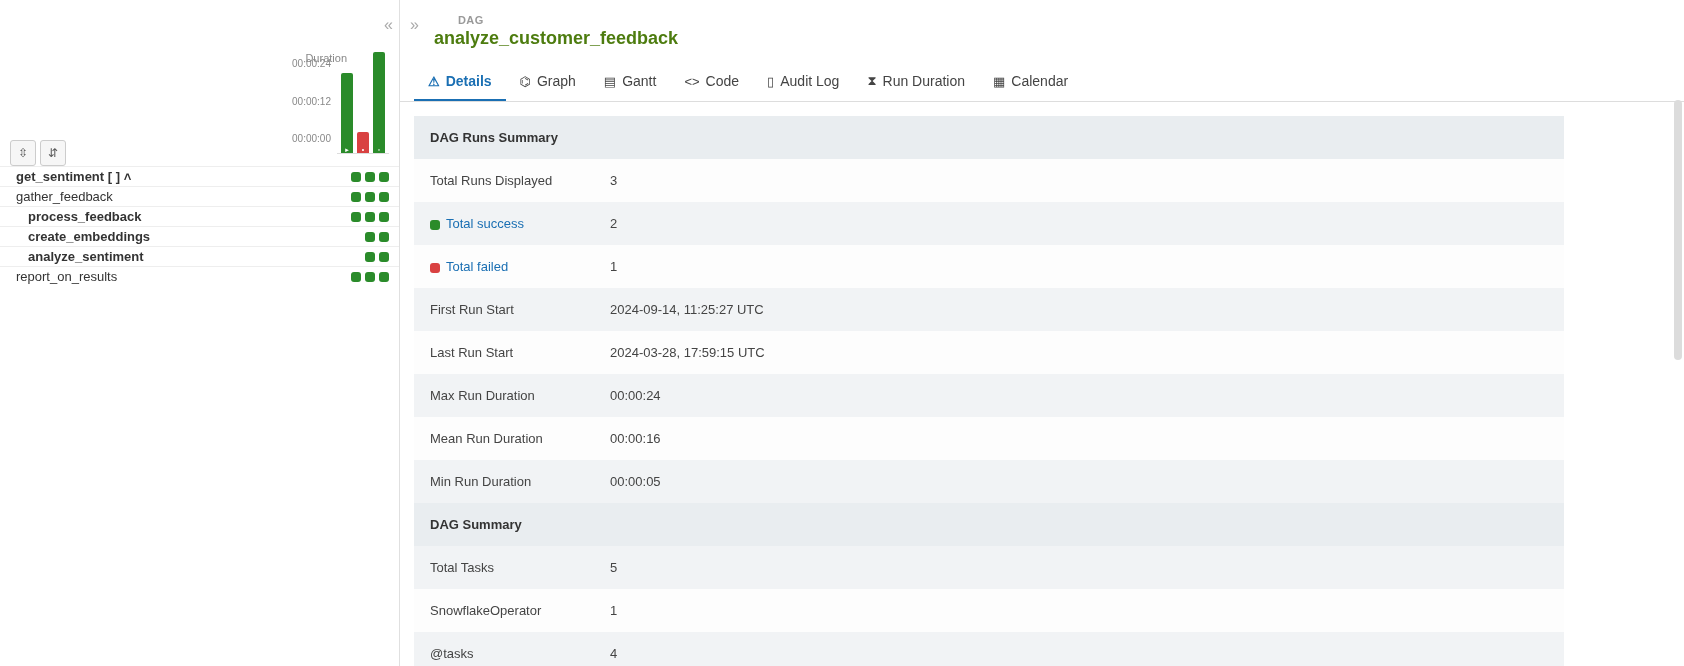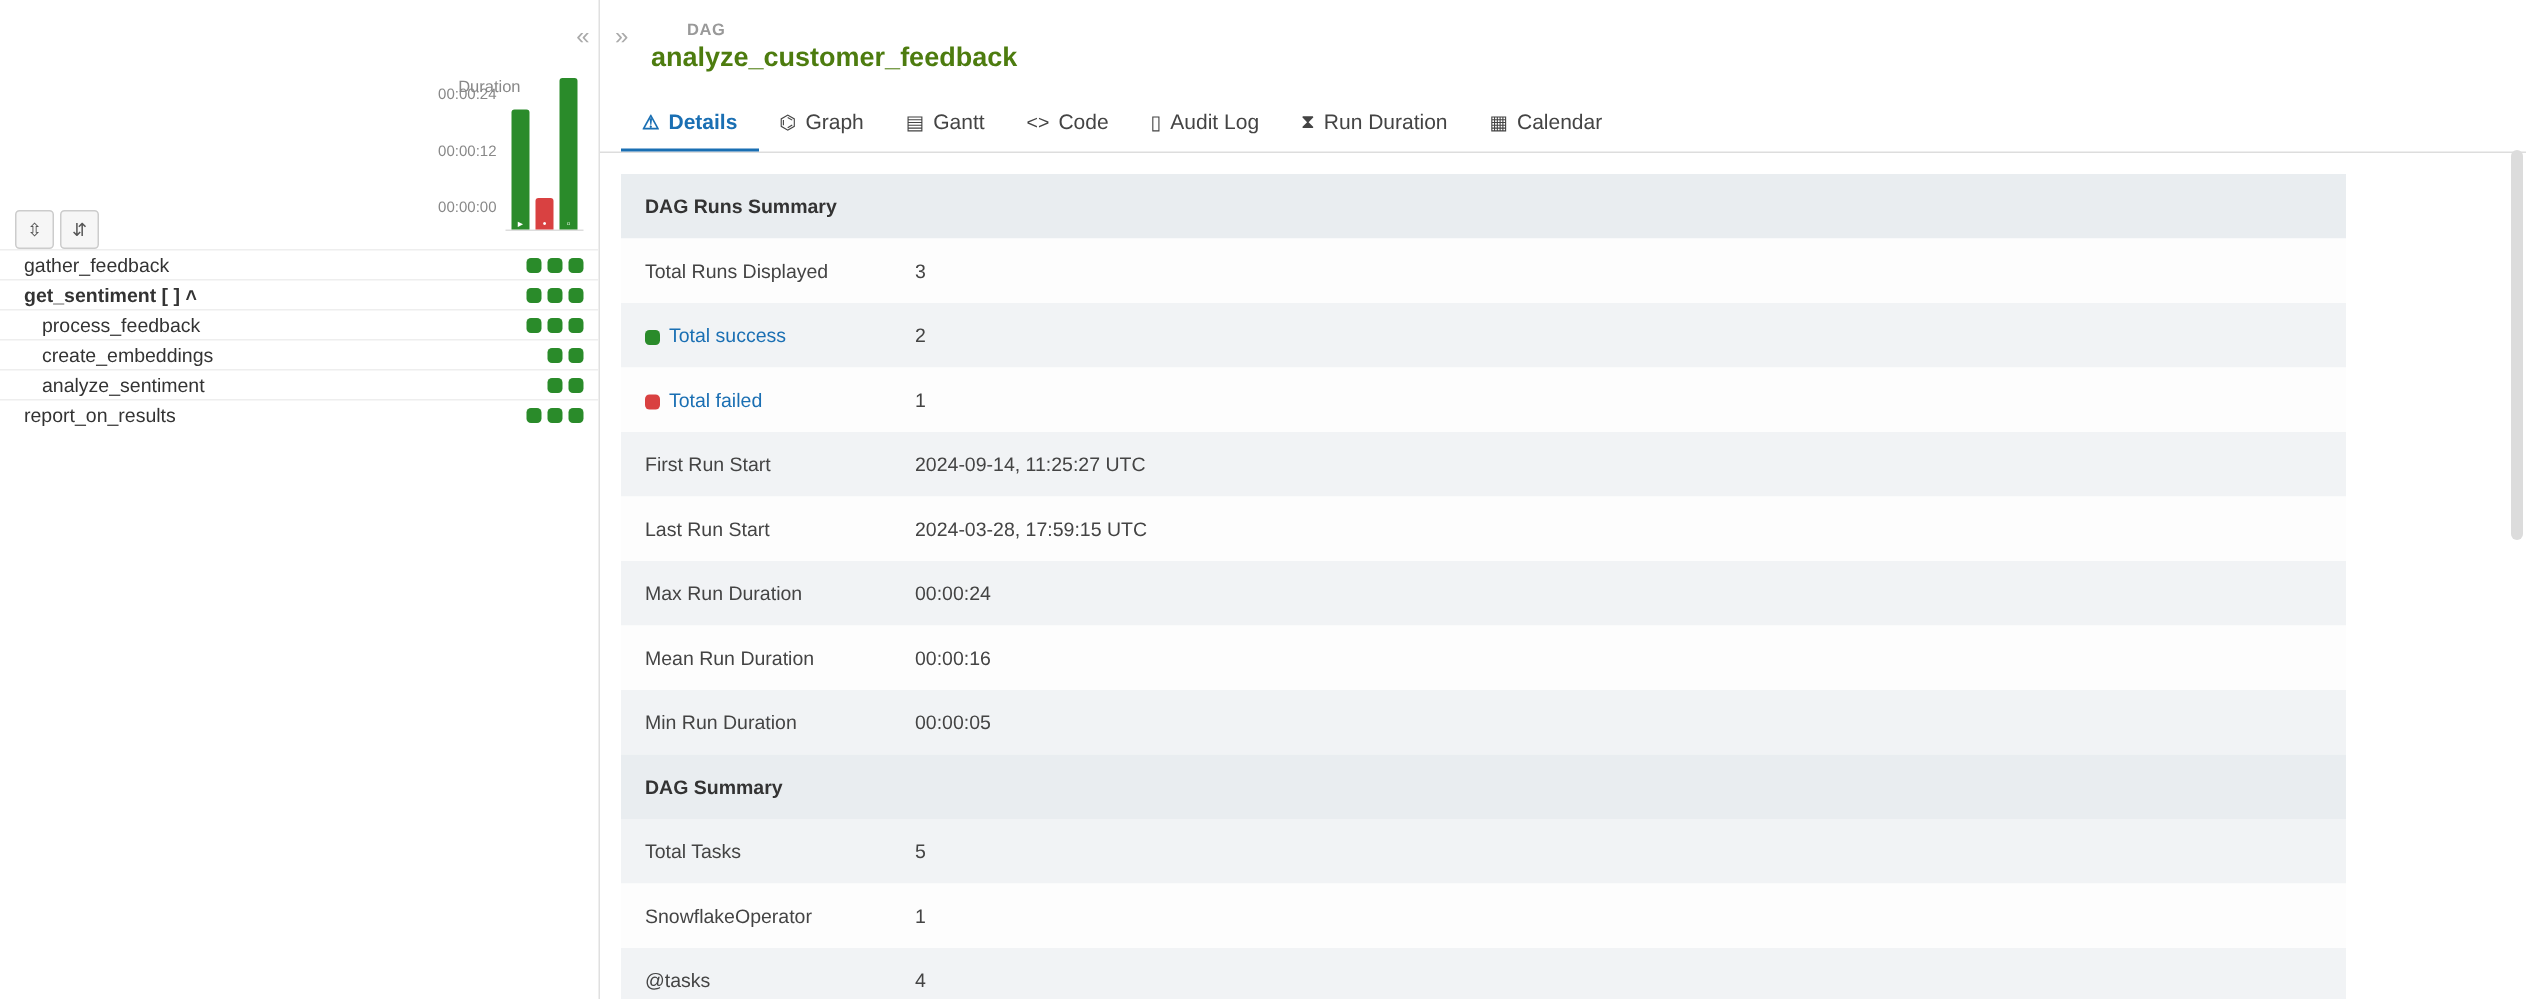--- a/index.html
+++ b/index.html
@@ -11,21 +11,21 @@
 .duration-label { position: absolute; right: 52px; top: 44px; font-size: 11px; color: #888; }
 .yaxis { display: flex; flex-direction: column; justify-content: space-between; align-items: flex-end; height: 96px; font-size: 10px; color: #888; margin-right: 6px; padding-top: 10px; }
 .bars { display: flex; align-items: flex-end; gap: 4px; height: 106px; border-bottom: 1px solid #ddd; padding: 0 4px; }
 .bar { width: 12px; position: relative; border-radius: 2px 2px 0 0; }
 .bar-inner { position: absolute; bottom: 0; width: 100%; border-radius: 2px 2px 0 0; }
 .bar-glyph { position: absolute; bottom: -1px; left: 0; width: 100%; text-align: center; font-size: 7px; color: #fff; line-height: 8px; }
 .sidebar-tools { position: absolute; left: 10px; top: 140px; display: flex; gap: 4px; }
 .tool-btn { width: 26px; height: 26px; border: 1px solid #ccc; border-radius: 3px; background: #f6f6f6; display: flex; align-items: center; justify-content: center; font-size: 12px; color: #555; cursor: pointer; }
 .task-list { margin-top: 6px; }
 .task-row { display: flex; align-items: center; justify-content: space-between; padding: 2px 10px 2px 16px; font-size: 13px; border-top: 1px solid #eee; }
-.task-row.child { padding-left: 28px; }
+.task-row.child { padding-left: 28px; font-weight: bold; }
 .task-label { color: #333; cursor: pointer; }
 .task-label.bold { font-weight: 600; }
 .dots { display: flex; gap: 4px; }
 .dot { width: 10px; height: 10px; border-radius: 3px; background: #2a8b2a; }
 .dot.empty { background: transparent; }
 .main { flex: 1; padding: 0 0 0 0; overflow-y: auto; position: relative; }
 .expand-right { position: absolute; top: 16px; left: 10px; color: #aaa; font-size: 16px; cursor: pointer; }
 .header { padding: 14px 0 4px 34px; }
 .dag-tag { font-size: 11px; color: #999; letter-spacing: 0.4px; font-weight: 600; padding-left: 24px; }
 .dag-name { font-size: 18px; font-weight: 700; color: #4d7c0f; margin-top: 2px; }
@@ -75,29 +75,29 @@
         </div>
         <div class="bar" style="height:100%">
           <div class="bar-inner" style="height:96%;background:#2a8b2a"></div>
           <div class="bar-glyph">▫</div>
         </div>
       </div>
     </div>
 
     <div class="task-list">
       <div class="task-row">
+        <span class="task-label bold"><span>get_sentiment [ ]</span> <span>˄</span></span>
+        <span class="dots">
+            <span class="dot"></span>
+            <span class="dot"></span>
+            <span class="dot"></span>
+          </span>
+      </div>
+      <div class="task-row">
         <span class="task-label">gather_feedback</span>
-        <span class="dots">
-            <span class="dot"></span>
-            <span class="dot"></span>
-            <span class="dot"></span>
-          </span>
-      </div>
-      <div class="task-row">
-        <span class="task-label bold"><span>get_sentiment [ ]</span> <span>˄</span></span>
         <span class="dots">
             <span class="dot"></span>
             <span class="dot"></span>
             <span class="dot"></span>
           </span>
       </div>
       <div class="task-row child">
         <span class="task-label">process_feedback</span>
         <span class="dots">
             <span class="dot"></span>

